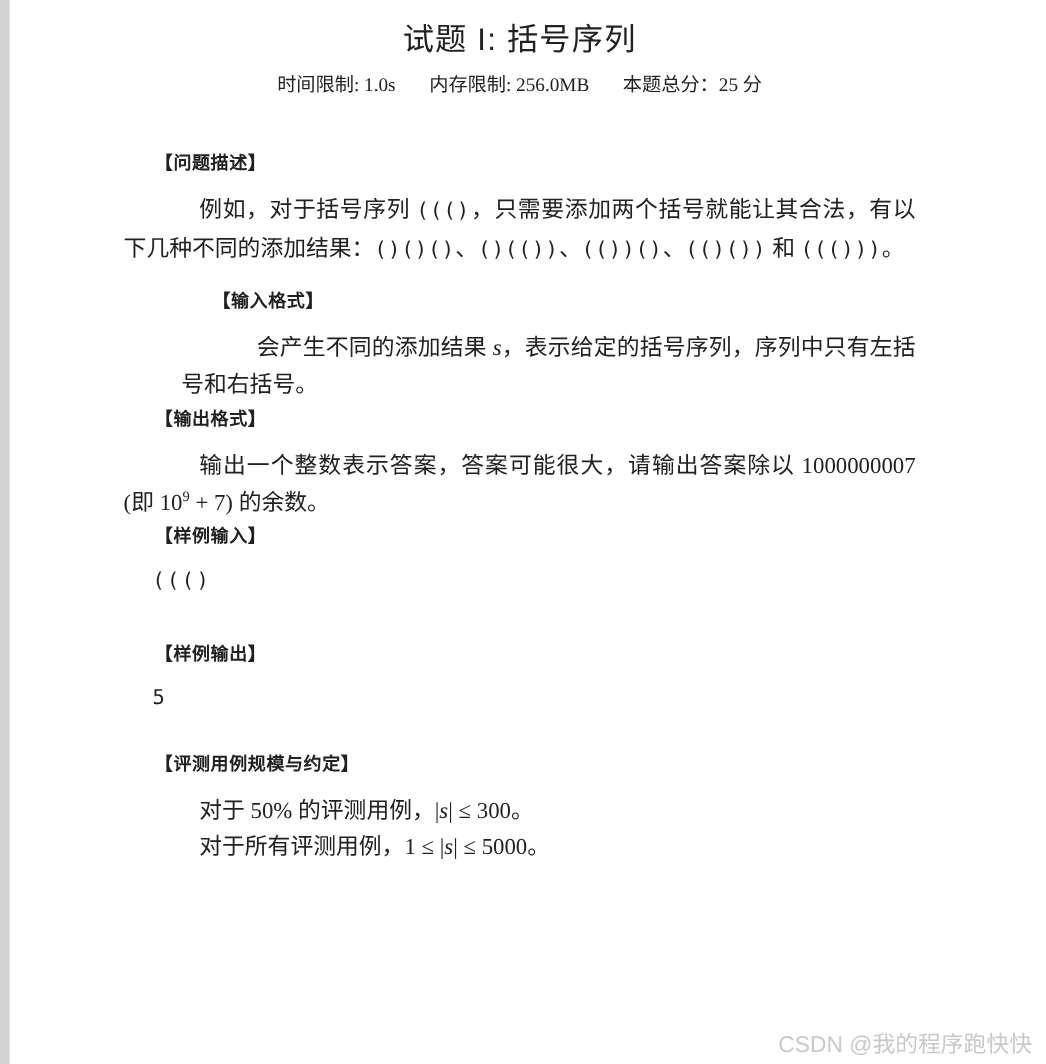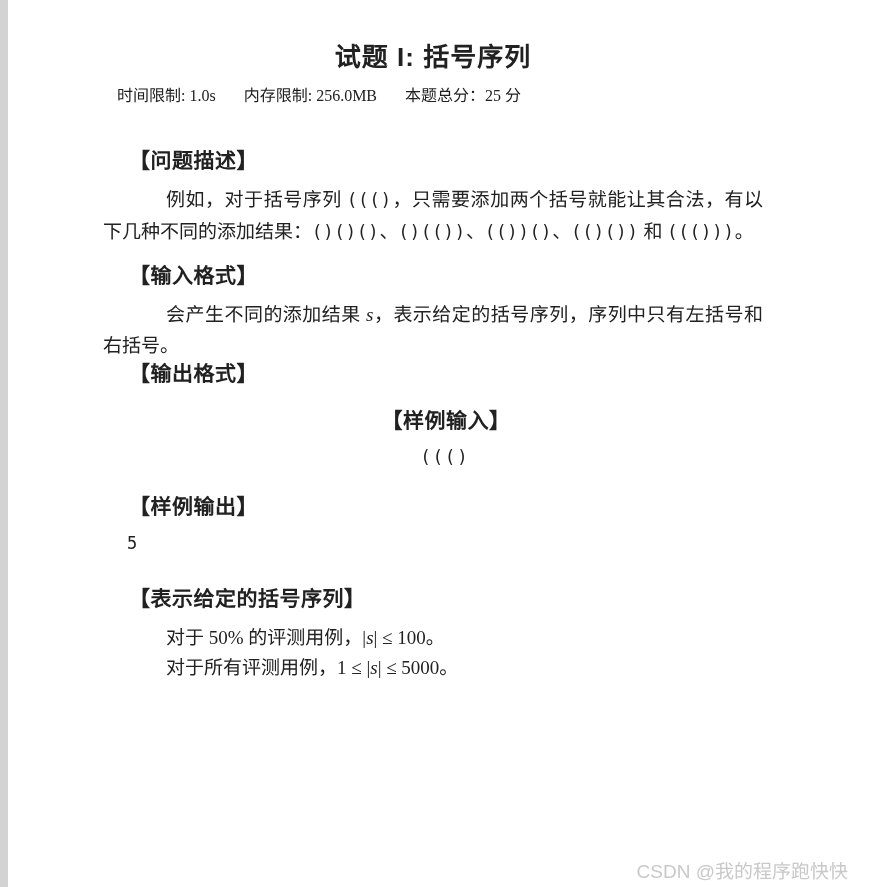--- a/index.html
+++ b/index.html
@@ -14,45 +14,46 @@
   .page-edge {
     position: absolute; left: 0; top: 0;
     width: 8px; height: 887px;
     background: var(--page-edge, #d3d3d3);
   }
   .doc {
     position: absolute; left: 103px; top: 0;
     width: 660px;
   }
   .title {
-    margin-top: 40px;
+    margin-top: 16px;
     text-align: center;
-    font-size: 26px; font-weight: bold;
+    font-size: 26px; font-weight: normal;
     line-height: 34px;
     letter-spacing: 1px;
     font-family: "Liberation Sans", "DejaVu Sans", sans-serif;
   }
   .meta {
     margin-top: 12px;
+    text-align: center;
     font-size: 16px; line-height: 20px;
   }
   .meta .item { margin: 0 14px; white-space: nowrap; }
   .sec { margin: 0; }
   .sec-h {
-    font-size: 21px; font-weight: bold;
+    font-size: 15px; font-weight: bold;
     line-height: 26px;
     margin: 0 0 0 26px;
     font-family: "Liberation Sans", "DejaVu Sans", sans-serif;
     letter-spacing: 0.5px;
   }
   .m-desc   { margin-top: 42px; }
-  .m-in     { margin-top: 15px; }
+  .m-in     { margin-top: 15px; margin-left: 48px; }
   .m-out    { }
-  .m-si     { margin-top: 21px; text-align: center; }
-  .m-so     { margin-top: 26px; }
+  .m-si     { margin-top: 0; }
+  .m-so     { margin-top: 38px; }
   .m-cons   { margin-top: 32px; }
   .sec p.body {
     font-size: 19px; line-height: 31px;
     text-align: justify;
     margin: 10px 0 0 0;
   }
   .sec p.body + p.body { margin-top: 0; margin-left: 20px; }
   .indent { text-indent: 63px; }
   .mono {
     font-family: "DejaVu Sans Mono", "Liberation Mono", monospace;
@@ -66,21 +67,21 @@
   }
   .var { font-style: italic; font-family: "Liberation Serif", "DejaVu Serif", serif; }
   sup { font-size: 12px; line-height: 0; }
   .cons-line {
     font-size: 19px; line-height: 26px;
     margin: 13px 0 0 0;
     text-indent: 63px;
   }
   .cons-line + .cons-line { margin-top: 4px; }
   .watermark {
-    position: absolute; right: 24px; bottom: 4px;
+    position: absolute; right: 12px; bottom: 4px;
     font-size: 19px;
     color: var(--watermark, #c9c9c9);
     font-family: "Liberation Sans", "DejaVu Sans", sans-serif;
     white-space: nowrap;
   }
 </style>
 </head>
 <body>
 
 <div class="page-edge"></div>
@@ -96,33 +97,34 @@
     <p class="body indent"><span>例如，对于括号序列 </span><span class="mono">((()</span><span>，只需要添加两个括号就能让其合法，有以下几种不同的添加结果：</span><span class="mono">()()()</span><span>、</span><span class="mono">()(())</span><span>、</span><span class="mono">(())()</span><span>、</span><span class="mono">(()())</span><span> 和 </span><span class="mono">((()))</span><span>。</span></p>
   </div>
 
   <div class="sec m-in">
     <div class="sec-h">【输入格式】</div>
     <p class="body indent"><span>会产生不同的添加结果 </span><span class="var">s</span><span>，表示给定的括号序列，序列中只有左括号和右括号。</span></p>
   </div>
 
   <div class="sec m-out">
     <div class="sec-h">【输出格式】</div>
+    <p class="body indent"><span>输出一个整数表示答案，答案可能很大，请输出答案除以 1000000007 (即 </span><span>10</span><sup>9</sup><span> + 7) 的余数。</span></p>
   </div>
 
   <div class="sec m-si">
     <div class="sec-h">【样例输入】</div>
     <div class="sample-line">((()</div>
   </div>
 
   <div class="sec m-so">
     <div class="sec-h">【样例输出】</div>
     <div class="sample-line">5</div>
   </div>
 
   <div class="sec m-cons">
-    <div class="sec-h">【表示给定的括号序列】</div>
-    <p class="cons-line"><span>对于 50% 的评测用例，|</span><span class="var">s</span><span>| ≤ 100。</span></p>
+    <div class="sec-h">【评测用例规模与约定】</div>
+    <p class="cons-line"><span>对于 50% 的评测用例，|</span><span class="var">s</span><span>| ≤ 300。</span></p>
     <p class="cons-line"><span>对于所有评测用例，1 ≤ |</span><span class="var">s</span><span>| ≤ 5000。</span></p>
   </div>
 
 </div>
 
 <div class="watermark">CSDN @我的程序跑快快</div>
 
 </body></html>

